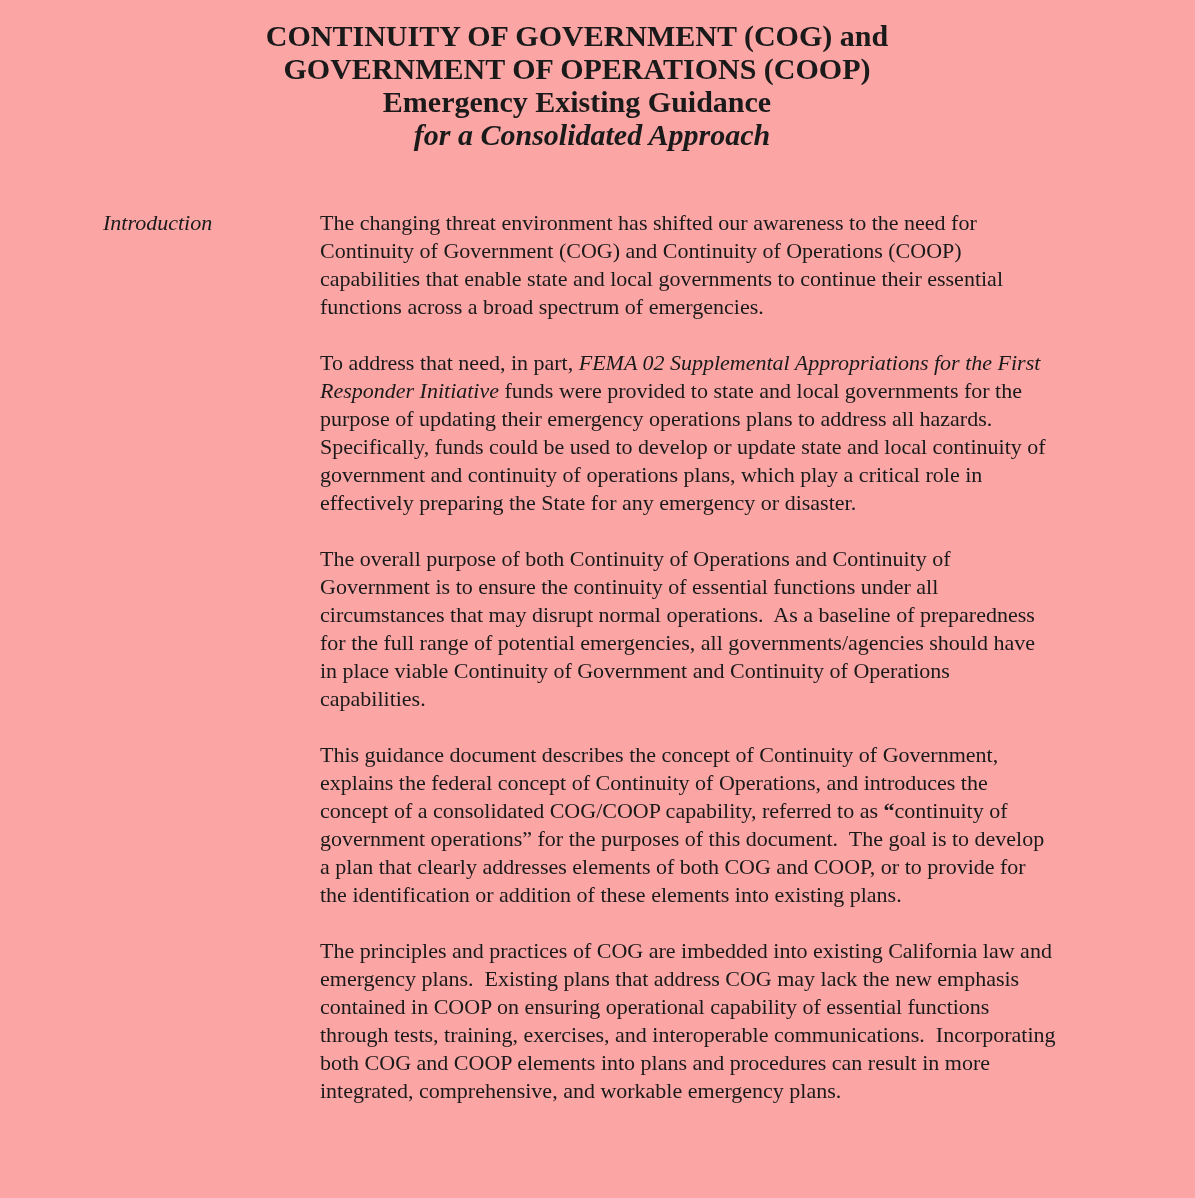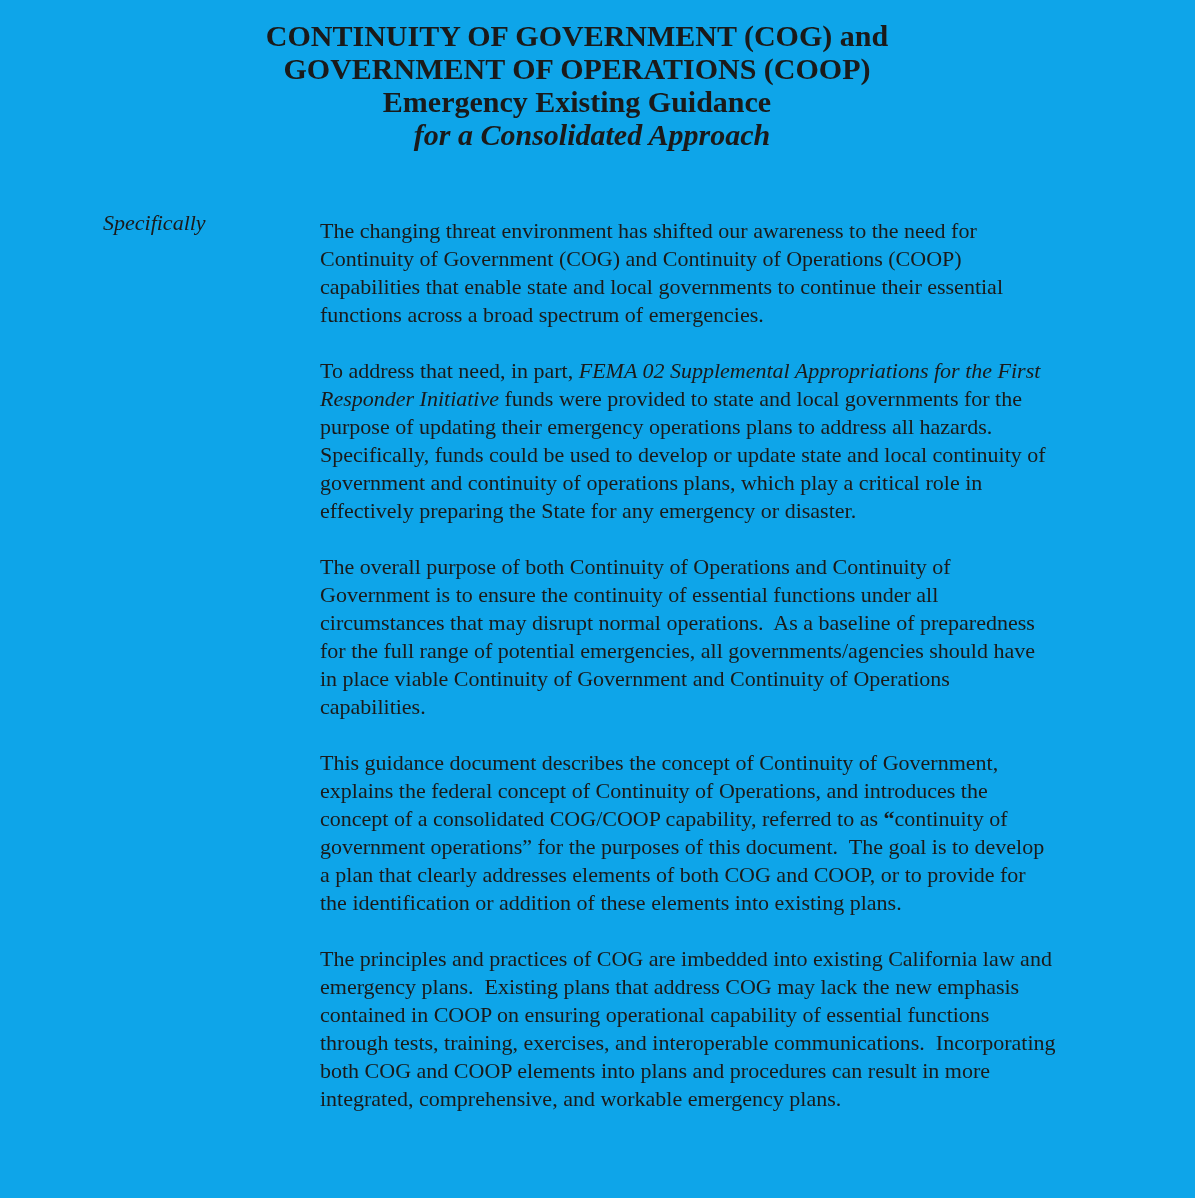--- a/index.html
+++ b/index.html
@@ -4,21 +4,21 @@
 <style>
   html, body {
     margin: 0;
     padding: 0;
     background: #ffffff;
   }
   .page {
     position: relative;
     width: 1195px;
     height: 1198px;
-    background: #0ea5e9;
+    background: #fca5a5;
     overflow: hidden;
     font-family: "Liberation Serif", "DejaVu Serif", serif;
     color: #1a1a1a;
   }
   .title-block {
     position: absolute;
     top: 19px;
     left: 0;
     width: 1154px;
     text-align: center;
@@ -39,39 +39,39 @@
   .body-col {
     position: absolute;
     left: 320px;
     top: 209px;
     width: 737px;
     font-size: 22px;
     line-height: 28px;
     text-align: left;
   }
   .para {
-    margin: 8px 0 28px 0;
+    margin: 0 0 28px 0;
     white-space: pre-wrap;
   }
   .run-italic { font-style: italic; }
   .run-bold { font-weight: bold; }
 </style>
 </head>
 <body>
 
 <div class="page">
 
   <div class="title-block">
     <div class="title-line">CONTINUITY OF GOVERNMENT (COG) and</div>
     <div class="title-line">GOVERNMENT OF OPERATIONS (COOP)</div>
     <div class="title-line">Emergency Existing Guidance</div>
     <div class="title-line italic">for a Consolidated Approach</div>
   </div>
 
-  <div class="section-label">Specifically</div>
+  <div class="section-label">Introduction</div>
 
   <div class="body-col">
     <p class="para"><span>The changing threat environment has shifted our awareness to the need for Continuity of Government (COG) and Continuity of Operations (COOP) capabilities that enable state and local governments to continue their essential functions across a broad spectrum of emergencies.</span></p>
     <p class="para"><span>To address that need, in part, </span><span class="run-italic">FEMA 02 Supplemental Appropriations for the First Responder Initiative</span><span> funds were provided to state and local governments for the purpose of updating their emergency operations plans to address all hazards.  Specifically, funds could be used to develop or update state and local continuity of government and continuity of operations plans, which play a critical role in effectively preparing the State for any emergency or disaster.</span></p>
     <p class="para"><span>The overall purpose of both Continuity of Operations and Continuity of Government is to ensure the continuity of essential functions under all circumstances that may disrupt normal operations.  As a baseline of preparedness for the full range of potential emergencies, all governments/agencies should have in place viable Continuity of Government and Continuity of Operations capabilities.</span></p>
     <p class="para"><span>This guidance document describes the concept of Continuity of Government, explains the federal concept of Continuity of Operations, and introduces the concept of a consolidated COG/COOP capability, referred to as </span><span class="run-bold">“</span><span>continuity of government operations” for the purposes of this document.  The goal is to develop a plan that clearly addresses elements of both COG and COOP, or to provide for the identification or addition of these elements into existing plans.</span></p>
     <p class="para"><span>The principles and practices of COG are imbedded into existing California law and emergency plans.  Existing plans that address COG may lack the new emphasis contained in COOP on ensuring operational capability of essential functions through tests, training, exercises, and interoperable communications.  Incorporating both COG and COOP elements into plans and procedures can result in more integrated, comprehensive, and workable emergency plans.</span></p>
   </div>
 
 </div>

